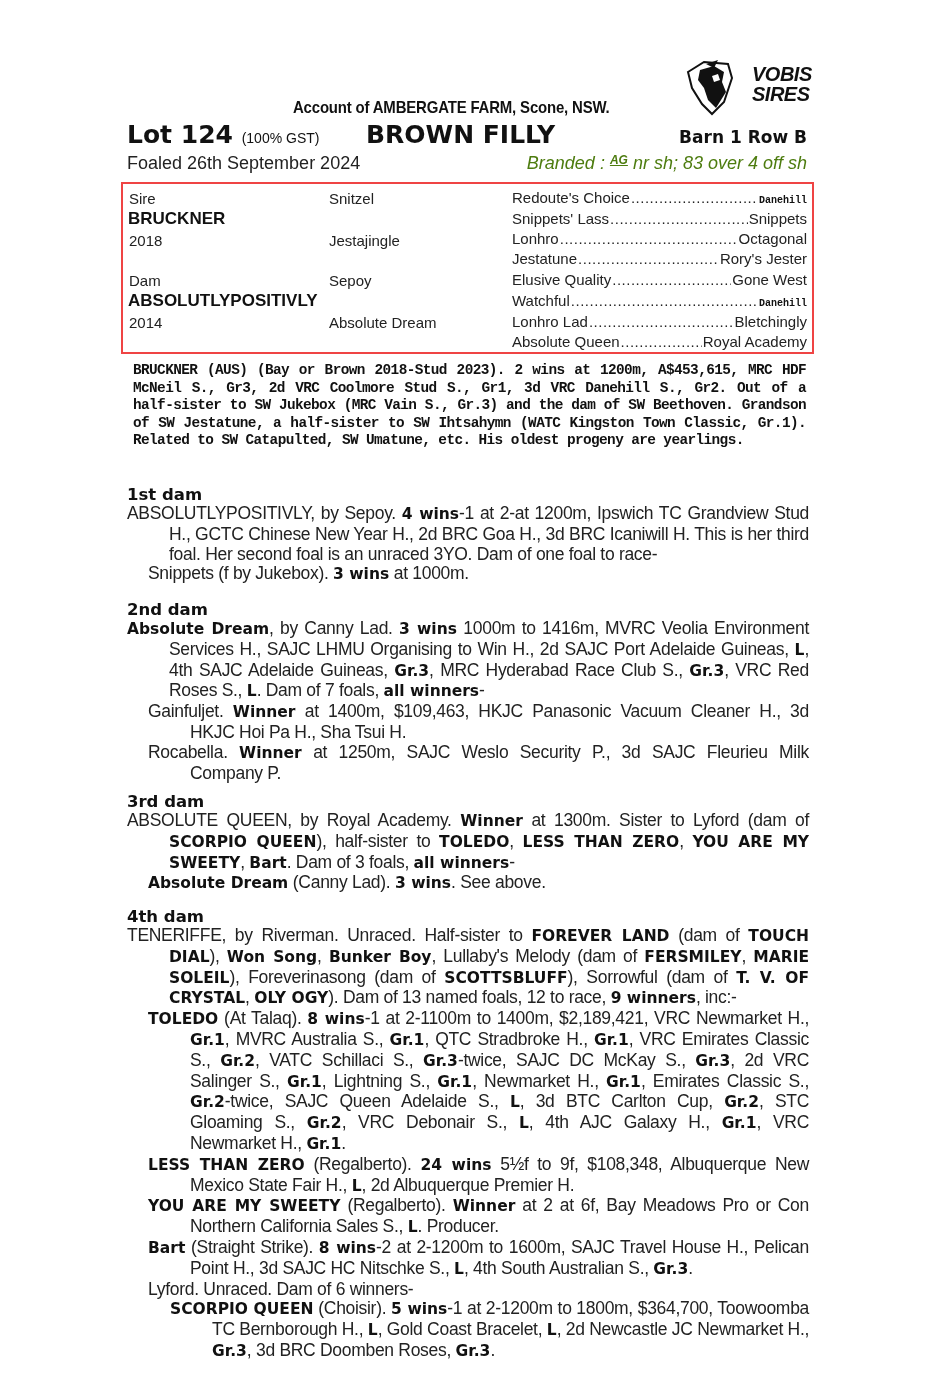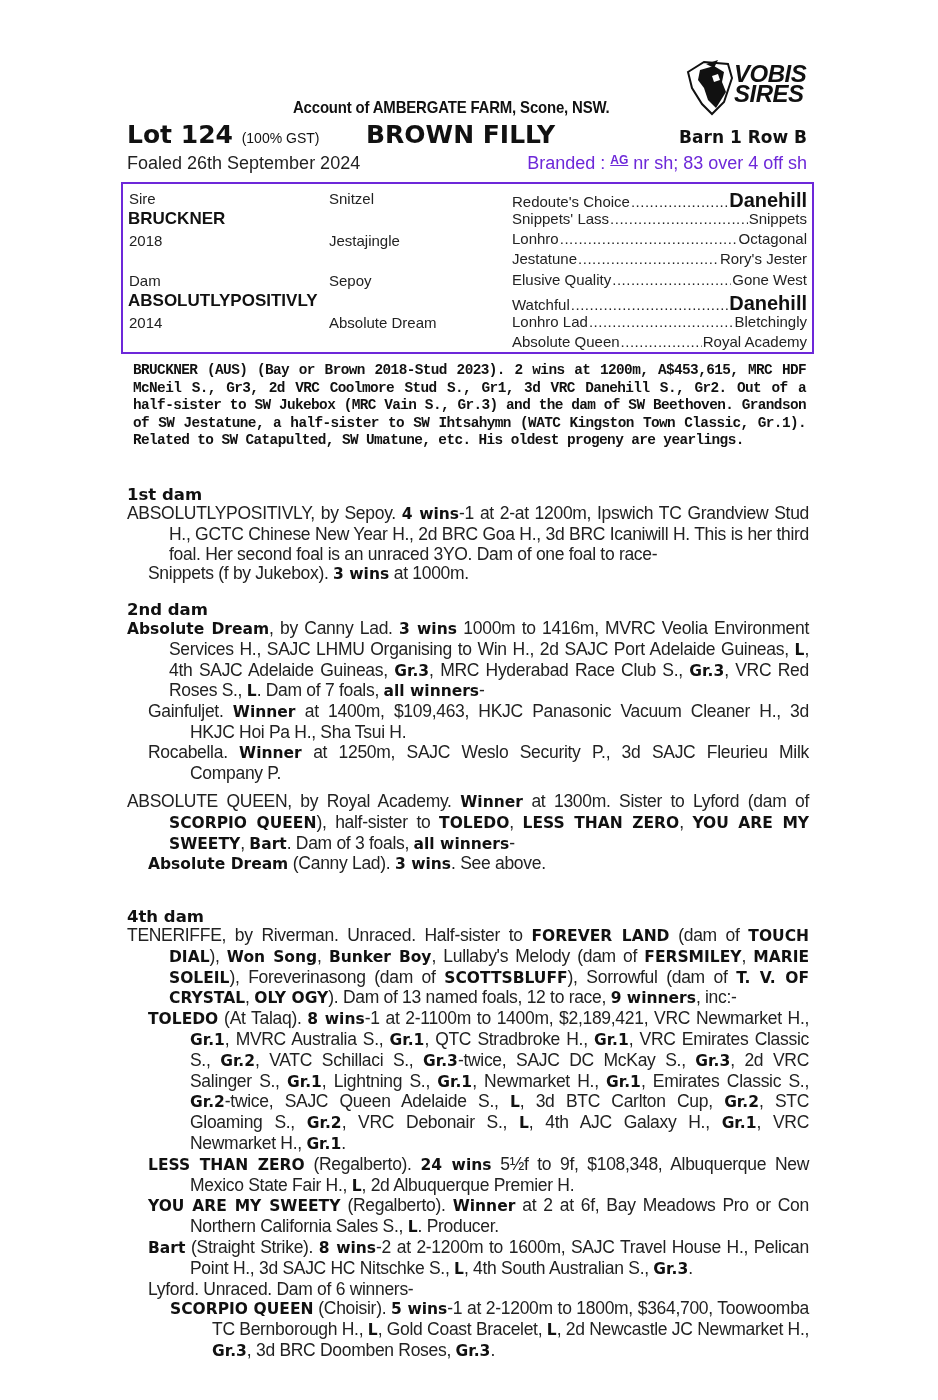--- a/index.html
+++ b/index.html
@@ -1,38 +1,38 @@
 <!DOCTYPE html>
 <html><head>
 <meta charset="utf-8">
 <style>
   html, body { margin:0; padding:0; background:#ffffff; }
   body { width:938px; height:1400px; position:relative; overflow:hidden; color:#111; font-family:"Liberation Sans", sans-serif; }
   .abs { position:absolute; }
   .logo { left:684px; top:58px; width:140px; height:60px; }
-  .logo-text { position:absolute; left:50px; top:6px; font-family:"Liberation Sans", sans-serif; font-weight:900; font-style:italic; font-size:24px; line-height:20px; letter-spacing:-0.5px; color:#111; }
+  .logo-text { position:absolute; left:68px; top:6px; font-family:"Liberation Sans", sans-serif; font-weight:900; font-style:italic; font-size:20px; line-height:20px; letter-spacing:-0.5px; color:#111; }
   .account { left:0; width:938px; top:98px; text-align:center; font-size:17px; font-weight:bold; transform:scaleX(0.88); transform-origin:468px 0; letter-spacing:-0.2px; }
   .account span { position:relative; left:-20px; }
   .lot-row { left:127px; top:120px; width:680px; height:30px; }
   .lot { position:absolute; left:0; top:0; font-family:"DejaVu Sans", sans-serif; font-weight:bold; font-size:25px; }
   .gst { font-family:"Liberation Sans", sans-serif; font-weight:normal; font-size:14px; }
   .sex { position:absolute; left:239px; top:0; font-family:"DejaVu Sans", sans-serif; font-weight:bold; font-size:25px; }
   .barn { position:absolute; right:0; top:7px; font-family:"DejaVu Sans", sans-serif; font-weight:bold; font-size:17px; }
   .foaled { left:127px; top:153px; font-size:18px; color:#222; }
-  .branded { left:507px; top:153px; font-size:18px; color:#6d28d9; width:300px; text-align:right; }
+  .branded { left:507px; top:153px; font-size:18px; color:#4d7c0f; width:300px; text-align:right;font-style:italic; }
   .brand-mark { font-size:12px; font-weight:bold; text-decoration:underline; vertical-align:5px; }
-  .pedbox { left:121px; top:182px; width:693px; height:172px; border:2px solid #6d28d9; box-sizing:border-box; }
+  .pedbox { left:121px; top:182px; width:693px; height:172px; border:2px solid #ef4444; box-sizing:border-box; }
   .pcell { position:absolute; font-size:15px; color:#222; white-space:nowrap; }
   .pbold { font-family:Liberation Sans, sans-serif; font-weight:bold; font-size:17px; color:#111; }
   .gp { position:absolute; left:389px; width:295px; font-size:15px; color:#222; display:flex; align-items:baseline; height:20px; }
   .gp .l { white-space:nowrap; }
   .gp .dots { flex:1; overflow:hidden; white-space:nowrap; margin:0 1px; letter-spacing:0.5px; }
   .gp .dots::after { content:"........................................................................................"; }
   .gp .r { white-space:nowrap; }
-  .gp .r.b { font-family:Liberation Sans, sans-serif; font-weight:bold; font-size:20px; color:#111; }
+  .gp .r.b { font-family:Liberation Mono, monospace; font-weight:bold; font-size:10px; color:#111; }
   .sirenote { left:133px; top:362px; width:673px; font-family:Liberation Mono, monospace; font-weight:bold; font-size:14.4px; line-height:17.5px; text-align:justify; letter-spacing:-0.6px; color:#111; }
   .sec { left:127px; width:682px; }
   .sec h3 { margin:0; font-family:"DejaVu Sans", sans-serif; font-weight:bold; font-size:16.5px; line-height:19px; color:#111; }
   .para { font-size:17.5px; line-height:19.8px; text-align:justify; color:#222; letter-spacing:-0.3px; }
   .para b { font-family:"DejaVu Sans", sans-serif; font-weight:bold; font-size:15.5px; color:#111; letter-spacing:0; }
   .hang0 { padding-left:42px; text-indent:-42px; }
   .hang1 { padding-left:63px; text-indent:-42px; }
   .hang2 { padding-left:85px; text-indent:-42px; }
   .ind1 { padding-left:21px; }
 </style>
@@ -127,20 +127,21 @@
 </div>
 
 <div class="abs sec" style="top:600px">
   <h3>2nd dam</h3>
   <div class="para hang0"><b>Absolute Dream</b><span>, by Canny Lad. </span><b>3 wins</b><span> 1000m to 1416m, MVRC Veolia Environment Services H., SAJC LHMU Organising to Win H., 2d SAJC Port Adelaide Guineas, </span><b>L</b><span>, 4th SAJC Adelaide Guineas, </span><b>Gr.3</b><span>, MRC Hyderabad Race Club S., </span><b>Gr.3</b><span>, VRC Red Roses S., </span><b>L</b><span>. Dam of 7 foals, </span><b>all winners</b><span>-</span></div>
   <div class="para hang1"><span>Gainfuljet. </span><b>Winner</b><span> at 1400m, $109,463, HKJC Panasonic Vacuum Cleaner H., 3d HKJC Hoi Pa H., Sha Tsui H.</span></div>
   <div class="para hang1"><span>Rocabella. </span><b>Winner</b><span> at 1250m, SAJC Weslo Security P., 3d SAJC Fleurieu Milk Company P.</span></div>
 </div>
 
 <div class="abs sec" style="top:792px">
+  <h3>3rd dam</h3>
   <div class="para hang0"><span>ABSOLUTE QUEEN</span><span>, by Royal Academy. </span><b>Winner</b><span> at 1300m. Sister to Lyford (dam of </span><b>SCORPIO QUEEN</b><span>), half-sister to </span><b>TOLEDO</b><span>, </span><b>LESS THAN ZERO</b><span>, </span><b>YOU ARE MY SWEETY</b><span>, </span><b>Bart</b><span>. Dam of 3 foals, </span><b>all winners</b><span>-</span></div>
   <div class="para ind1"><b>Absolute Dream</b><span> (Canny Lad). </span><b>3 wins</b><span>. See above.</span></div>
 </div>
 
 <div class="abs sec" style="top:907px">
   <h3>4th dam</h3>
   <div class="para hang0"><span>TENERIFFE</span><span>, by Riverman. Unraced. Half-sister to </span><b>FOREVER LAND</b><span> (dam of </span><b>TOUCH DIAL</b><span>), </span><b>Won Song</b><span>, </span><b>Bunker Boy</b><span>, Lullaby's Melody (dam of </span><b>FERSMILEY</b><span>, </span><b>MARIE SOLEIL</b><span>), Foreverinasong (dam of </span><b>SCOTTSBLUFF</b><span>), Sorrowful (dam of </span><b>T. V. OF CRYSTAL</b><span>, </span><b>OLY OGY</b><span>). Dam of 13 named foals, 12 to race, </span><b>9 winners</b><span>, inc:-</span></div>
 
   <div class="para hang1"><b>TOLEDO</b><span> (At Talaq). </span><b>8 wins</b><span>-1 at 2-1100m to 1400m, $2,189,421, VRC Newmarket H., </span><b>Gr.1</b><span>, MVRC Australia S., </span><b>Gr.1</b><span>, QTC Stradbroke H., </span><b>Gr.1</b><span>, VRC Emirates Classic S., </span><b>Gr.2</b><span>, VATC Schillaci S., </span><b>Gr.3</b><span>-twice, SAJC DC McKay S., </span><b>Gr.3</b><span>, 2d VRC Salinger S., </span><b>Gr.1</b><span>, Lightning S., </span><b>Gr.1</b><span>, Newmarket H., </span><b>Gr.1</b><span>, Emirates Classic S., </span><b>Gr.2</b><span>-twice, SAJC Queen Adelaide S., </span><b>L</b><span>, 3d BTC Carlton Cup, </span><b>Gr.2</b><span>, STC Gloaming S., </span><b>Gr.2</b><span>, VRC Debonair S., </span><b>L</b><span>, 4th AJC Galaxy H., </span><b>Gr.1</b><span>, VRC Newmarket H., </span><b>Gr.1</b><span>.</span></div>
 

